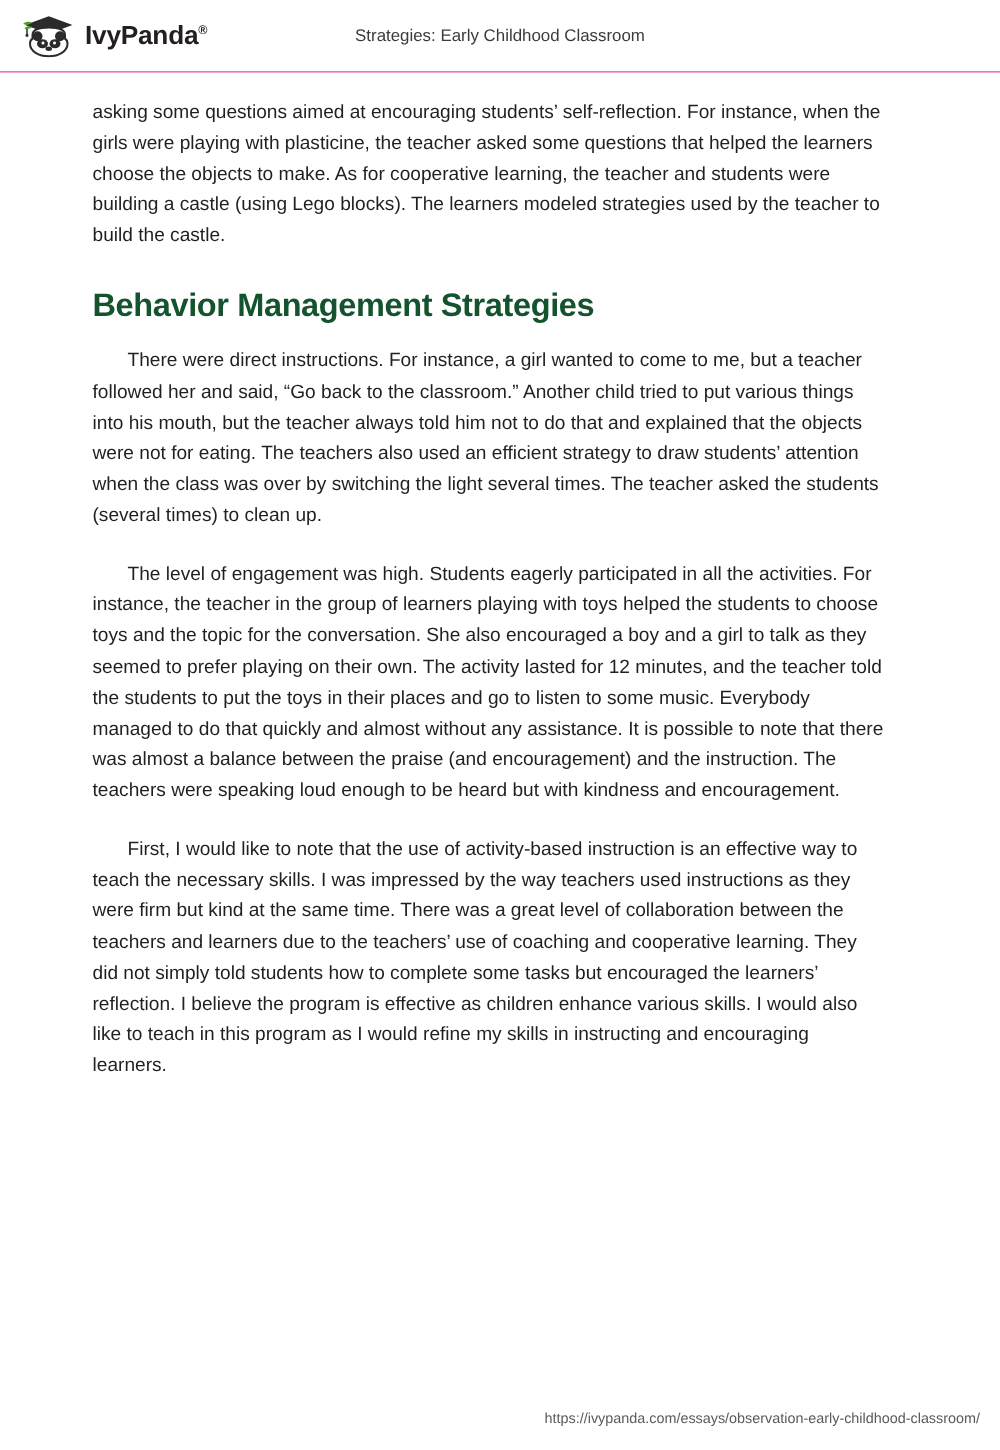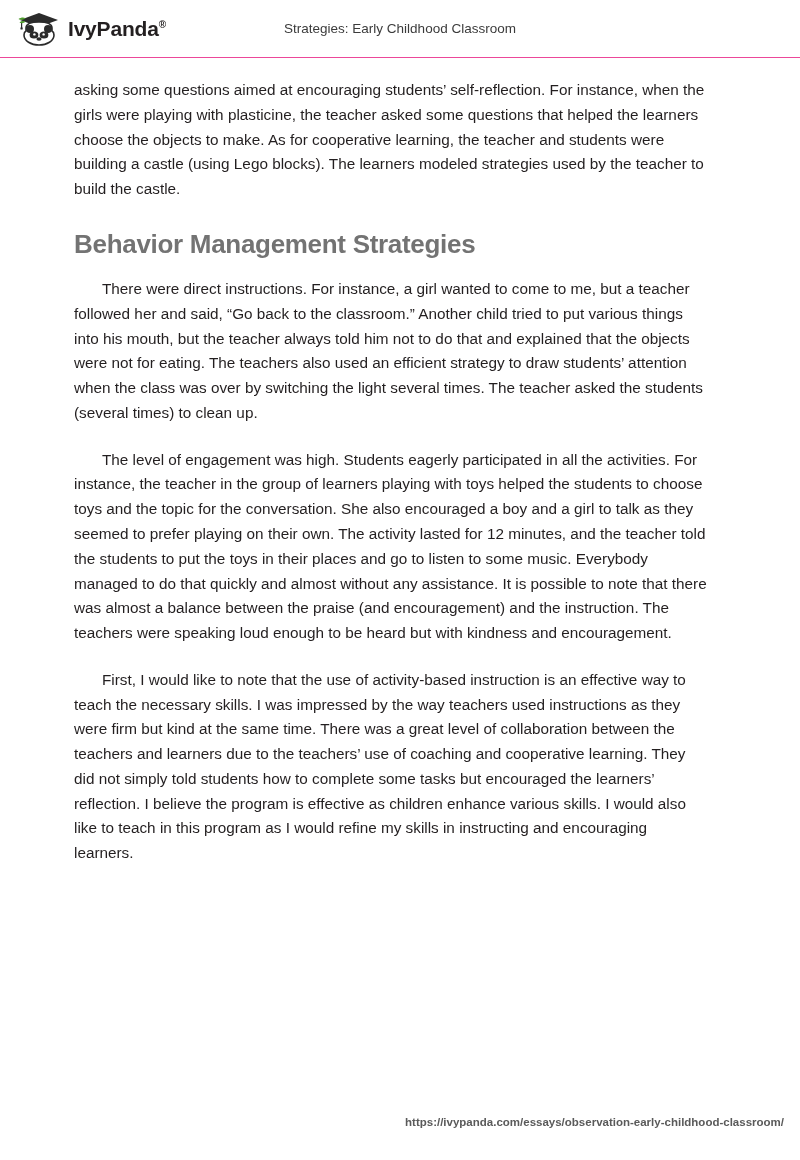--- a/index.html
+++ b/index.html
@@ -74,36 +74,36 @@
     color: #231f20;
   }
   p.indent {
     text-indent: 28px;
   }
   h2.section-heading {
     font-size: 26px;
     font-weight: bold;
     line-height: 1.28;
     margin: 26px 0 16px 0;
-    color: #737373;
+    color: #14532d;
     letter-spacing: -0.3px;
   }
 
   
   .page-footer {
     position: absolute;
     left: 0;
     right: 0;
     bottom: 0;
     height: 44px;
     display: flex;
+    align-items: center;
     justify-content: flex-end;
     padding: 0 16px 6px 0;
     box-sizing: border-box;
-    font-weight: bold;
   }
   .footer-url {
     font-size: 11.5px;
     color: #5a5a5a;
     text-decoration: none;
   }
 </style>
 </head>
 <body>
 

